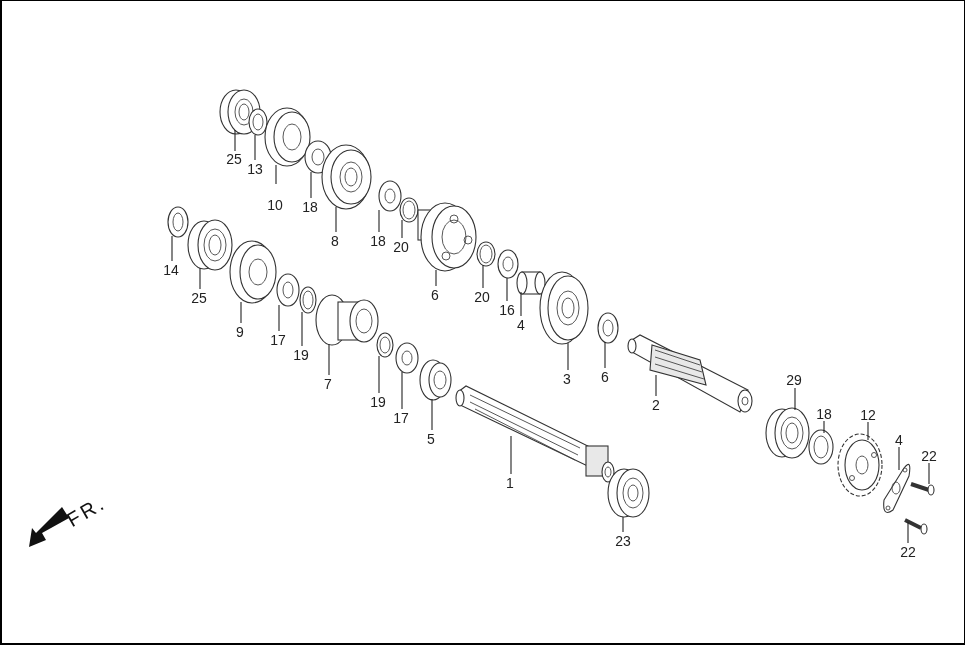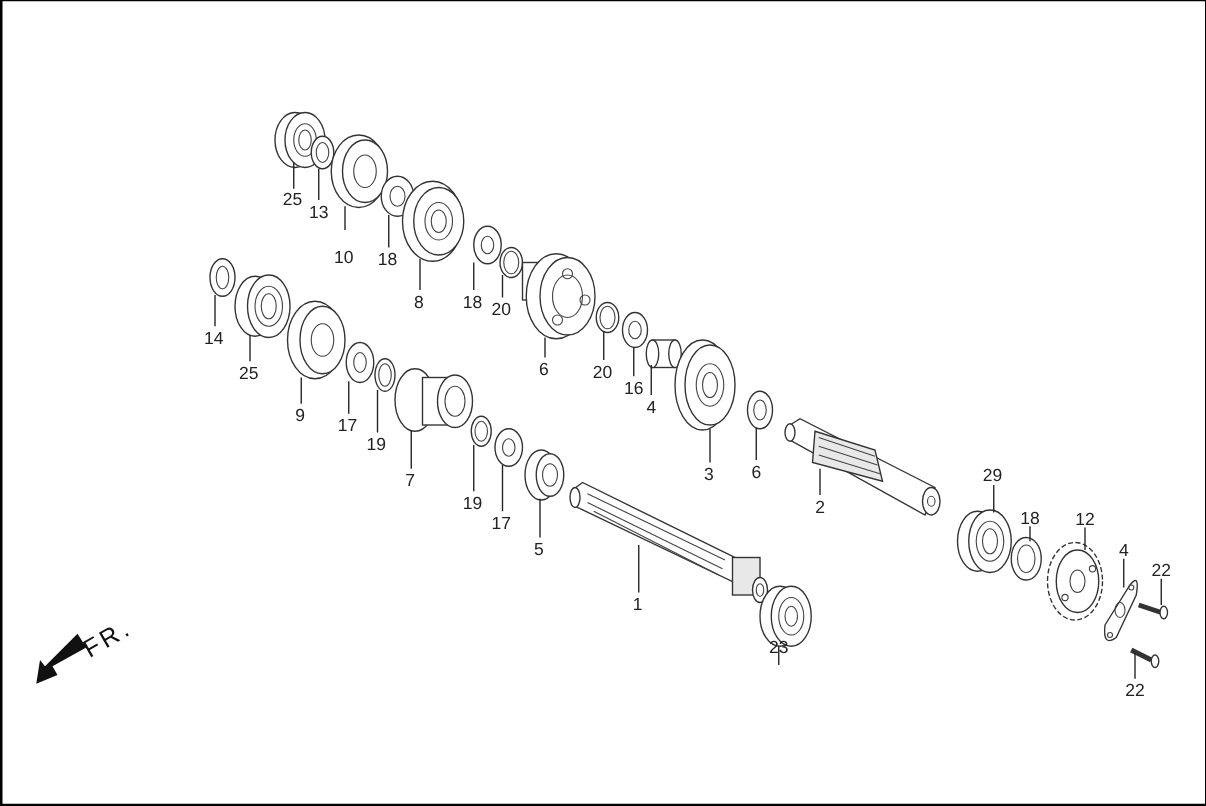--- a/index.html
+++ b/index.html
@@ -271,16 +271,16 @@
 <div class="callout" style="left:378px;top:395px">19</div>
 <div class="callout" style="left:401px;top:411px">17</div>
 <div class="callout" style="left:656px;top:398px">2</div>
 <div class="callout" style="left:794px;top:373px">29</div>
 <div class="callout" style="left:431px;top:432px">5</div>
 <div class="callout" style="left:824px;top:407px">18</div>
 <div class="callout" style="left:868px;top:408px">12</div>
 <div class="callout" style="left:899px;top:433px">4</div>
 <div class="callout" style="left:929px;top:449px">22</div>
 <div class="callout" style="left:510px;top:476px">1</div>
-<div class="callout" style="left:623px;top:510px">23</div>
+<div class="callout" style="left:623px;top:534px">23</div>
 <div class="callout" style="left:908px;top:545px">22</div>
 
 <div class="fr-label">FR.</div>
 
 </body></html>

